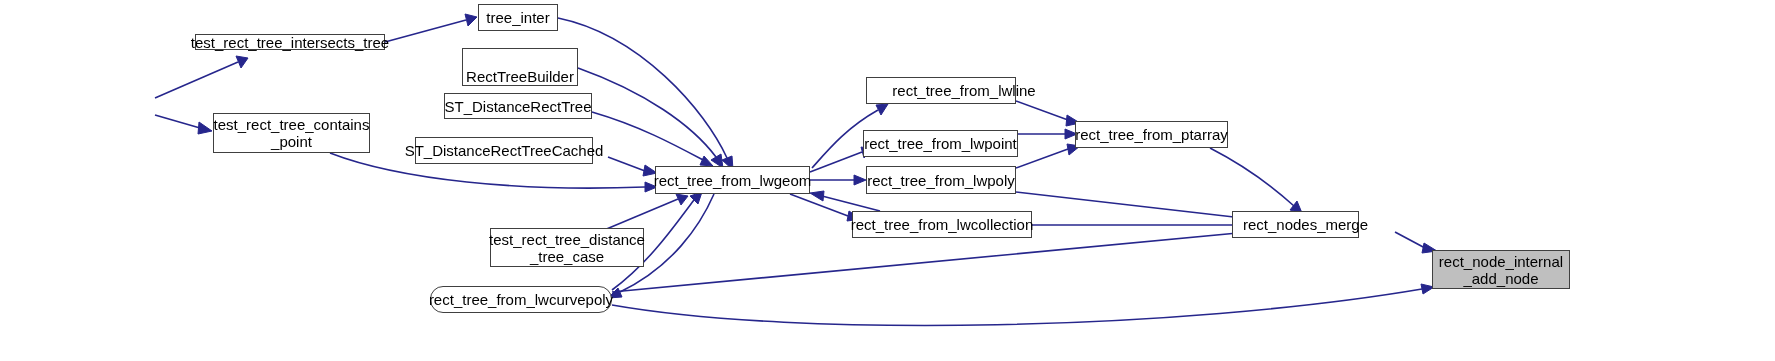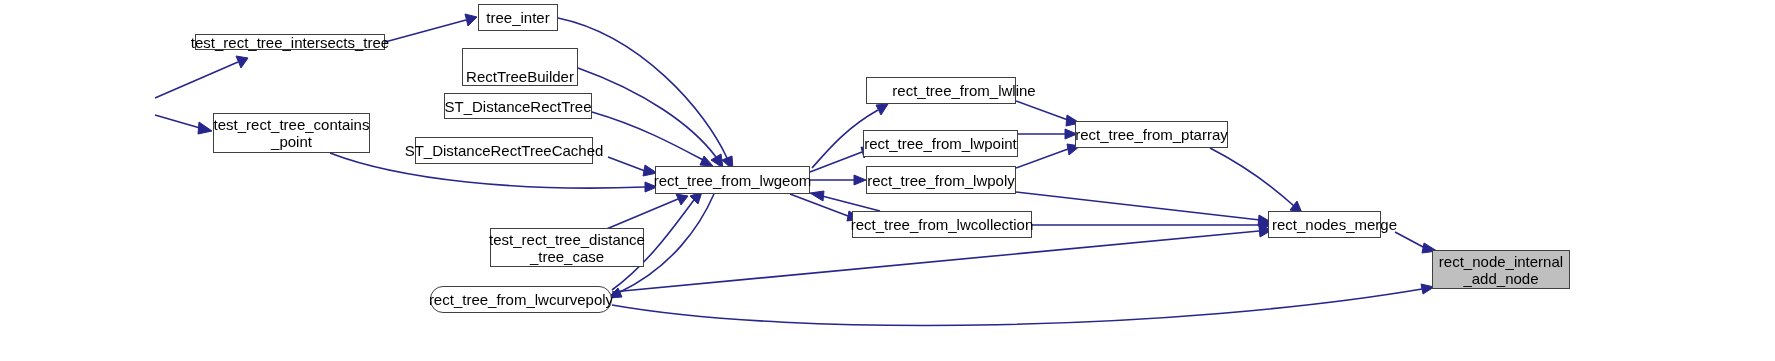--- a/index.html
+++ b/index.html
@@ -172,18 +172,18 @@
   <div class="node" style="left: 866px; top: 77px; width: 150px; height: 27px; padding-left: 46px;"><span>rect_tree_from_lwline</span></div>
 
   <div class="node" style="left: 863px; top: 130px; width: 155px; height: 27px;"><span>rect_tree_from_lwpoint</span></div>
 
   <div class="node" style="left: 866px; top: 166px; width: 150px; height: 28px;"><span>rect_tree_from_lwpoly</span></div>
 
   <div class="node" style="left: 852px; top: 211px; width: 180px; height: 27px;"><span>rect_tree_from_lwcollection</span></div>
 
   <div class="node" style="left: 1075px; top: 121px; width: 153px; height: 27px;"><span>rect_tree_from_ptarray</span></div>
 
-  <div class="node" style="left: 1268px; top: 211px; width: 113px; height: 27px; padding-left: 20px;"><span>rect_nodes_merge</span></div>
+  <div class="node" style="left: 1232px; top: 211px; width: 127px; height: 27px; padding-left: 20px;"><span>rect_nodes_merge</span></div>
 
   <div class="node filled" style="left: 1432px; top: 250px; width: 138px; height: 39px; background: rgb(191, 191, 191);"><span>rect_node_internal
 _add_node</span></div>
 
 </div>
 
 </body></html>

